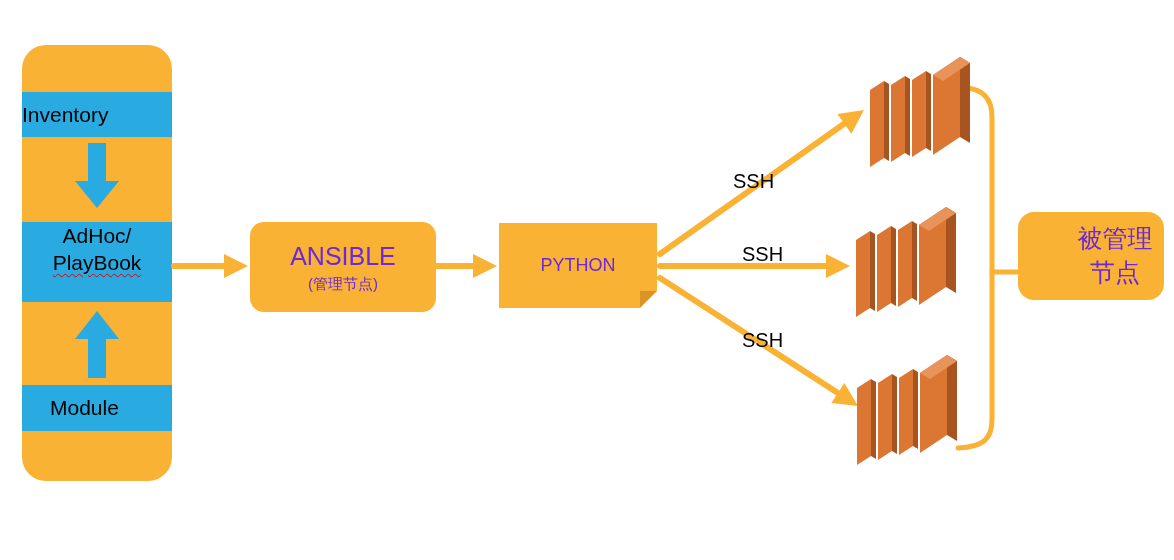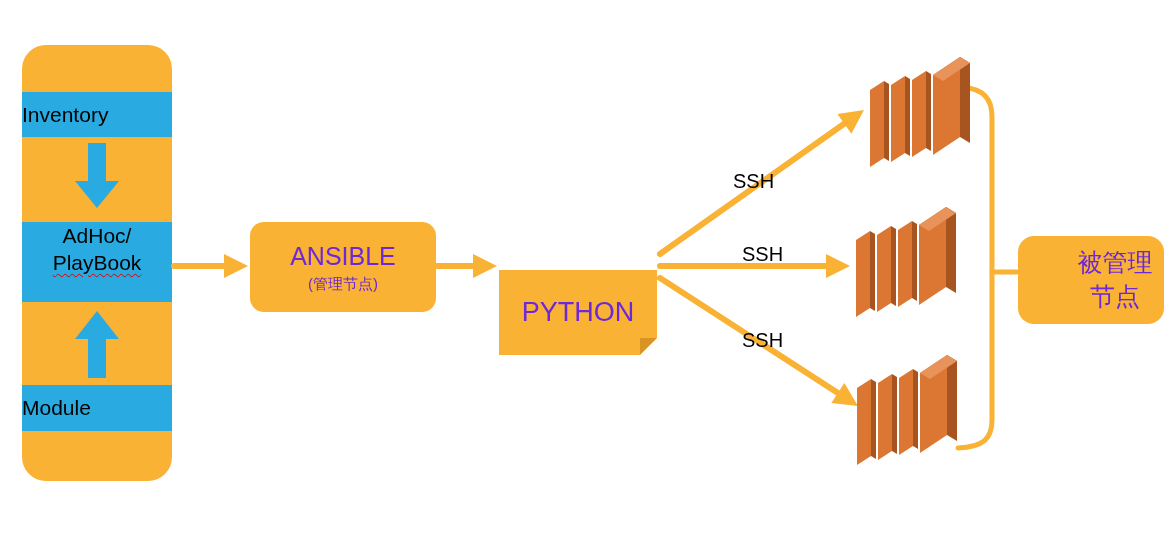--- a/index.html
+++ b/index.html
@@ -15,21 +15,21 @@
     background: #F9B233; border-radius: 24px; z-index: 1;
   }
   .blue-box {
     position: absolute; left: 0; width: 150px;
     background: #29ABE2; color: #000;
     display: flex; align-items: center; justify-content: flex-start;
     font-size: 21px; text-align: center;
   }
   .inventory { top: 47px; height: 45px; }
   .adhoc { top: 177px; height: 80px; flex-direction: column; line-height: 1.3; }
-  .module { top: 340px; height: 46px; }
+  .module { top: 340px; height: 46px; padding-left: 28px; }
   .wavy {
     text-decoration-line: underline;
     text-decoration-style: wavy;
     text-decoration-color: #E00000;
     text-decoration-thickness: 1px;
     text-underline-offset: 3px;
   }
 
   
   .overlay { left: 0; top: 0; z-index: 2; }
@@ -37,29 +37,28 @@
   
   .node {
     background: #F9B233; z-index: 3;
     display: flex; flex-direction: column;
     align-items: center; justify-content: center;
     text-align: center; color: #6d28d9;
   }
   .ansible-box { left: 250px; top: 222px; width: 186px; height: 90px; border-radius: 14px; font-size: 25px; line-height: 1.35; }
   .ansible-box .sub { font-size: 15px; }
   .python-box {
-    left: 499px; top: 223px; width: 158px; height: 85px; font-size: 27px;
+    left: 499px; top: 223px; width: 158px; height: 85px; font-size: 18px;
     clip-path: polygon(0 0, 100% 0, 100% calc(100% - 17px), calc(100% - 17px) 100%, 0 100%);
-    margin-top: 47px;
   }
   .fold {
     position: absolute; right: 0; bottom: 0; width: 0; height: 0;
     border-top: 17px solid #DA9426; border-right: 17px solid transparent;
   }
-  .managed-box { left: 1018px; top: 236px; width: 146px; height: 88px; border-radius: 16px; font-size: 25px; line-height: 1.35; padding-left: 48px; }
+  .managed-box { left: 1018px; top: 212px; width: 146px; height: 88px; border-radius: 16px; font-size: 25px; line-height: 1.35; padding-left: 48px; }
 
   
   .ssh { position: absolute; z-index: 4; font-size: 20px; color: #000; }
   .ssh-top { left: 733px; top: 170px; }
   .ssh-mid { left: 742px; top: 243px; }
   .ssh-bottom { left: 742px; top: 329px; }
 
   
   .server { position: absolute; z-index: 3; }
   .server-top { left: 864px; top: 50px; }

